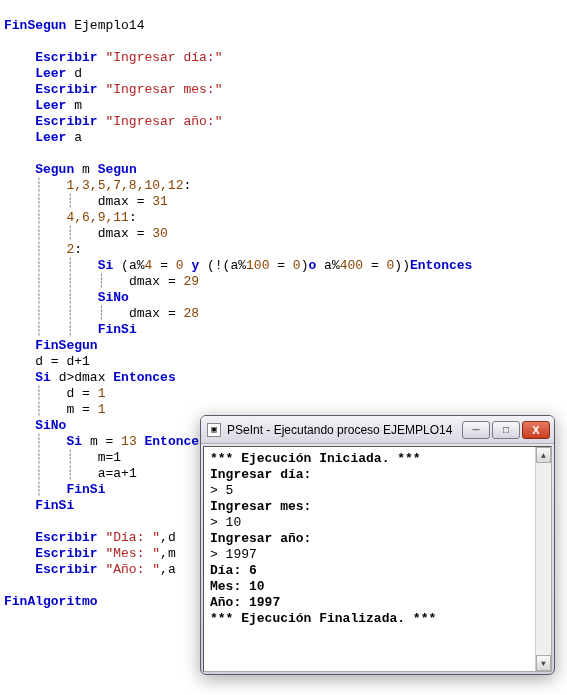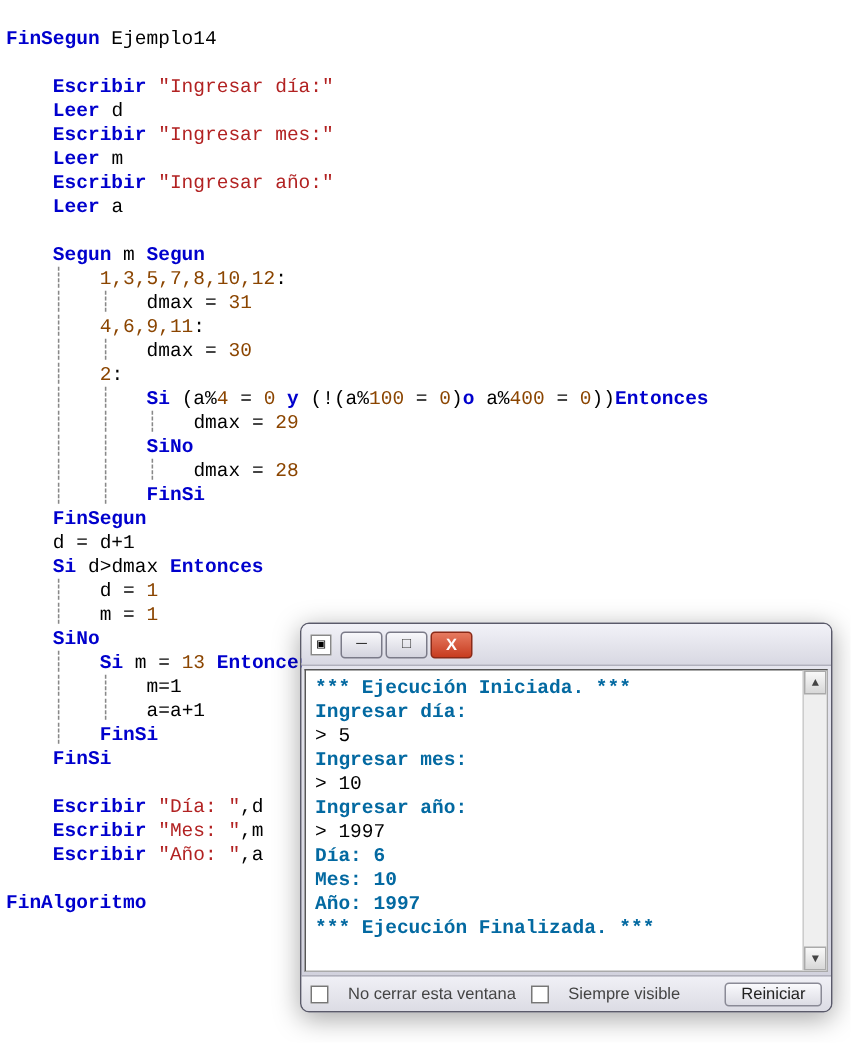--- a/index.html
+++ b/index.html
@@ -88,21 +88,21 @@
     position: relative;
     overflow: hidden;
   }
   .console-text {
     padding: 4px 6px;
     font-family: "Courier New", monospace;
     font-size: 13px;
     line-height: 16px;
     white-space: pre;
   }
-  .c-info { color: #0369a1; font-weight: bold; }
+  .c-info { color: #000000; font-weight: bold; }
   .c-in { color: #000; }
   .scrollbar {
     position: absolute;
     right: 0; top: 0; bottom: 0;
     width: 16px;
     background: #efefef;
     border-left: 1px solid #ccc;
   }
   .scrollbar .arrow {
     height: 16px;
@@ -183,20 +183,21 @@
     <span class="kw">Escribir</span> <span class="str">"Día: "</span>,<span class="id">d</span>
     <span class="kw">Escribir</span> <span class="str">"Mes: "</span>,<span class="id">m</span>
     <span class="kw">Escribir</span> <span class="str">"Año: "</span>,<span class="id">a</span>
 
 <span class="kw">FinAlgoritmo</span>
 </div>
 
 <div class="console-window">
   <div class="titlebar">
     <div class="app-icon">▣</div>
+    <div class="title-text">PSeInt - Ejecutando proceso EJEMPLO14</div>
     <div class="win-btns">
       <div class="win-btn">─</div>
       <div class="win-btn">□</div>
       <div class="win-btn close">X</div>
     </div>
   </div>
   <div class="console-body">
     <div class="console-text"><span class="c-info">*** Ejecución Iniciada. ***</span>
 <span class="c-info">Ingresar día:</span>
 <span class="c-in">&gt; 5</span>
@@ -207,21 +208,13 @@
 <span class="c-info">Día: 6</span>
 <span class="c-info">Mes: 10</span>
 <span class="c-info">Año: 1997</span>
 <span class="c-info">*** Ejecución Finalizada. ***</span></div>
     <div class="scrollbar">
       <div class="arrow">▲</div>
       <div class="track"></div>
       <div class="arrow down">▼</div>
     </div>
   </div>
-  <div class="statusbar">
-    <span class="chk"></span>
-    <span class="lbl">No cerrar esta ventana</span>
-    <span class="chk"></span>
-    <span class="lbl">Siempre visible</span>
-    <span class="spacer"></span>
-    <span class="btn">Reiniciar</span>
-  </div>
 </div>
 
 </body></html>

